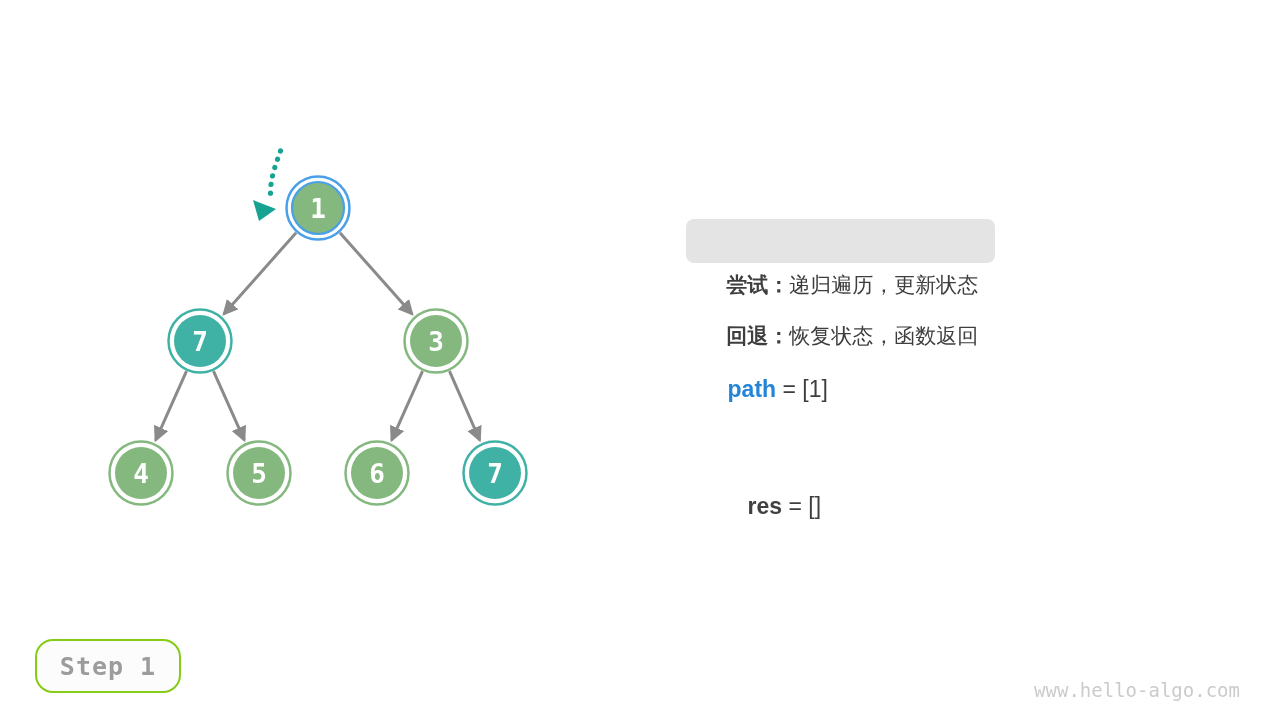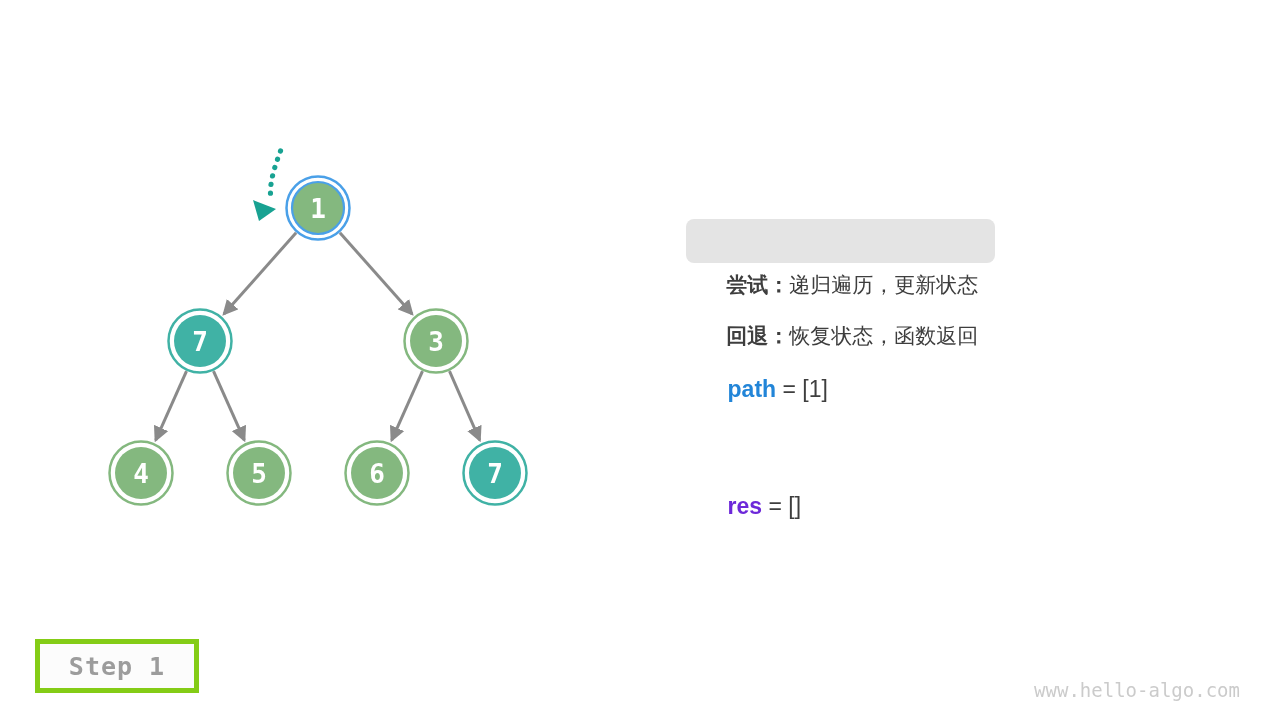--- a/index.html
+++ b/index.html
@@ -76,31 +76,31 @@
     line-height: 44px;
     font-family: Liberation Sans, sans-serif;
     font-size: 23px;
     color: #3E3E3E;
     white-space: pre;
   }
   .var-path { top: 323px; }
   .var-res  { top: 440px; }
   .var-name { font-weight: 700; }
   .var-name-path { color: #2285D8; }
-  .var-name-res  { color: #6d28d9; }
+  .var-name-res  { color: #404040; margin-left: 20px; }
   
   .step-badge {
     position: absolute;
     left: 35px;
     top: 639px;
-    width: 164px;
+    width: 146px;
     height: 54px;
     background: #FCFCFC;
-    border: 5px solid #84cc16;
-    border-radius: 0;
+    border: 2px solid #84cc16;
+    border-radius: 18px;
     box-sizing: border-box;
     display: flex;
     align-items: center;
     justify-content: center;
     font-family: "DejaVu Sans Mono", monospace;
     font-weight: 700;
     font-size: 25px;
     letter-spacing: 1px;
     color: #9C9C9C;
   }

